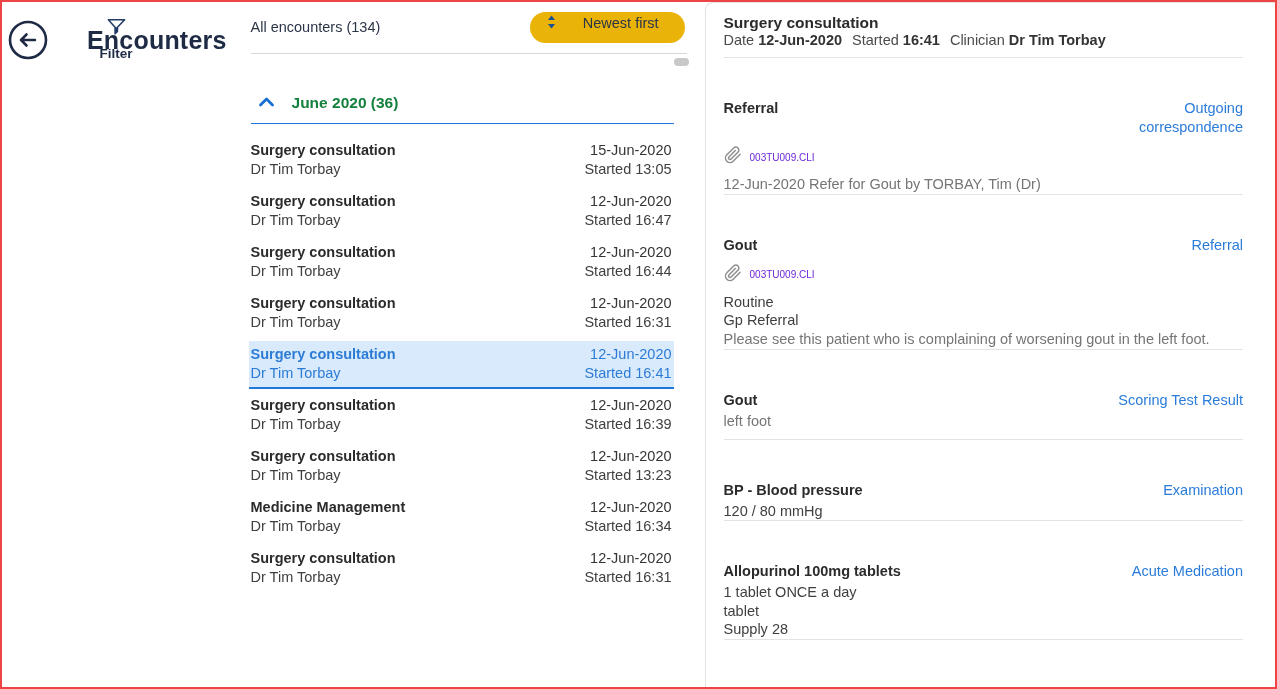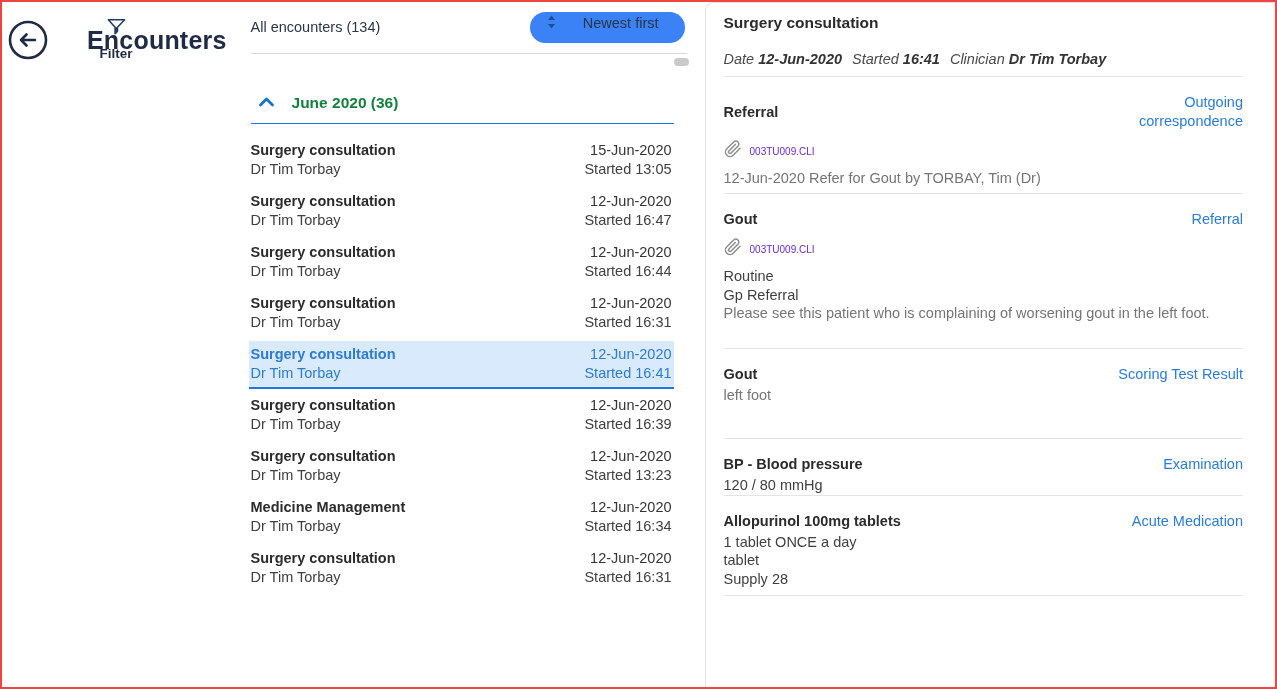--- a/index.html
+++ b/index.html
@@ -13,21 +13,21 @@
   .back-btn{margin:17px 0 0 5px;width:42px;height:42px;border:none;background:transparent;padding:0;cursor:pointer;}
   .page-title{margin:24px 0 0 38px;font-size:25px;font-weight:bold;color:#1f2b45;letter-spacing:.2px;}
   .filter-wrap{position:absolute;top:14px;right:94px;display:flex;flex-direction:column;align-items:center;cursor:pointer;}
   .filter-label{font-size:13.5px;font-weight:bold;color:#1f2b45;margin-top:3px;}
   
   .content{flex:1;display:flex;min-height:0;gap:8px;}
   
   .left-panel{width:470px;flex:0 0 auto;box-sizing:border-box;padding-left:22px;position:relative;overflow:hidden;}
   .toolbar{display:flex;align-items:center;justify-content:space-between;padding:8px 12px 0 2px;height:34px;}
   .all-encounters{font-size:14.5px;color:#2a3548;}
-  .sort-pill{display:flex;align-items:center;gap:26px;background:#3b82f6;border:none;border-radius:16px;
+  .sort-pill{display:flex;align-items:center;gap:26px;background:#eab308;border:none;border-radius:16px;
     height:31px;padding:0 26px 8px 16px;cursor:pointer;font-size:14.5px;color:#2a3548;}
   .toolbar-divider{border-bottom:1px solid #d8d8d8;margin:9px 10px 0 2px;}
   .scroll-thumb{position:absolute;right:8px;top:56px;width:15px;height:8px;border-radius:4px;background:#c9c9c9;}
   .group-header{display:flex;align-items:center;gap:17px;margin:40px 0 0 9px;cursor:pointer;}
   .group-label{font-size:15.5px;font-weight:bold;color:#15803d;}
   .group-underline{border-bottom:1.5px solid #2176d9;margin:11px 23px 0 2px;}
   .enc-list{margin-top:13px;padding-right:23px;}
   .enc-row{display:flex;justify-content:space-between;padding:4px 2px;margin-bottom:5px;cursor:pointer;}
   .enc-title{font-size:14.5px;font-weight:bold;color:#2b2b2b;line-height:19px;}
   .enc-clin{font-size:14.5px;color:#404040;line-height:19px;}
@@ -35,28 +35,28 @@
   .enc-date{font-size:14.5px;color:#353535;line-height:19px;}
   .enc-started{font-size:14.5px;color:#404040;line-height:19px;}
   .enc-row.selected{background:#d9eafc;border-bottom:2px solid #2176d9;margin-bottom:3px;}
   .enc-row.selected .enc-title,.enc-row.selected .enc-clin,
   .enc-row.selected .enc-date,.enc-row.selected .enc-started{color:#2c7cd6;}
   
   .right-panel{flex:1;box-sizing:border-box;margin-top:0;border-left:1px solid #e3e3e3;border-top:1px solid #e3e3e3;
     border-top-left-radius:8px;padding:11px 32px 0 18px;overflow:hidden;}
   .detail-header{border-bottom:1px solid #e4e4e4;padding-bottom:9px;}
   .detail-title{font-size:15.5px;font-weight:bold;color:#2b2b2b;}
-  .detail-meta{margin-top:19px;font-size:14.5px;color:#4a4a4a;font-style:italic;}
+  .detail-meta{margin-top:0;font-size:14.5px;color:#4a4a4a;}
   .detail-meta .m-label{color:#4a4a4a;font-weight:normal;}
   .detail-meta .m-value{color:#333;font-weight:bold;margin-right:10px;}
   .section{box-sizing:border-box;padding-top:16px;border-bottom:1px solid #e4e4e4;}
   .section:last-child{border-bottom:1px solid #e4e4e4;}
   .sec-0{min-height:117px;} .sec-1{min-height:155px;} .sec-2{min-height:90px;}
   .sec-3{min-height:55px;} .sec-4{min-height:100px;}
-  .sec-top{display:flex;justify-content:space-between;align-items:center;}
+  .sec-top{display:flex;justify-content:space-between;align-items:flex-start;margin-top:25px;}
   .sec-title{font-size:14.5px;font-weight:bold;color:#2b2b2b;line-height:19px;}
   .sec-link{font-size:14.5px;color:#2b7cd9;max-width:150px;text-align:right;line-height:19px;cursor:pointer;text-decoration:none;}
   .attach-row{display:flex;align-items:center;gap:8px;margin:9px 0 7px 0;}
   .attach-name{font-size:10px;color:#6d28d9;}
   .sec-lines{margin-top:2px;}
   .sec-line{font-size:14.5px;color:#3f3f3f;line-height:18.5px;}
   .sec-line.muted{color:#757575;}
 </style>
 </head>
 <body>

